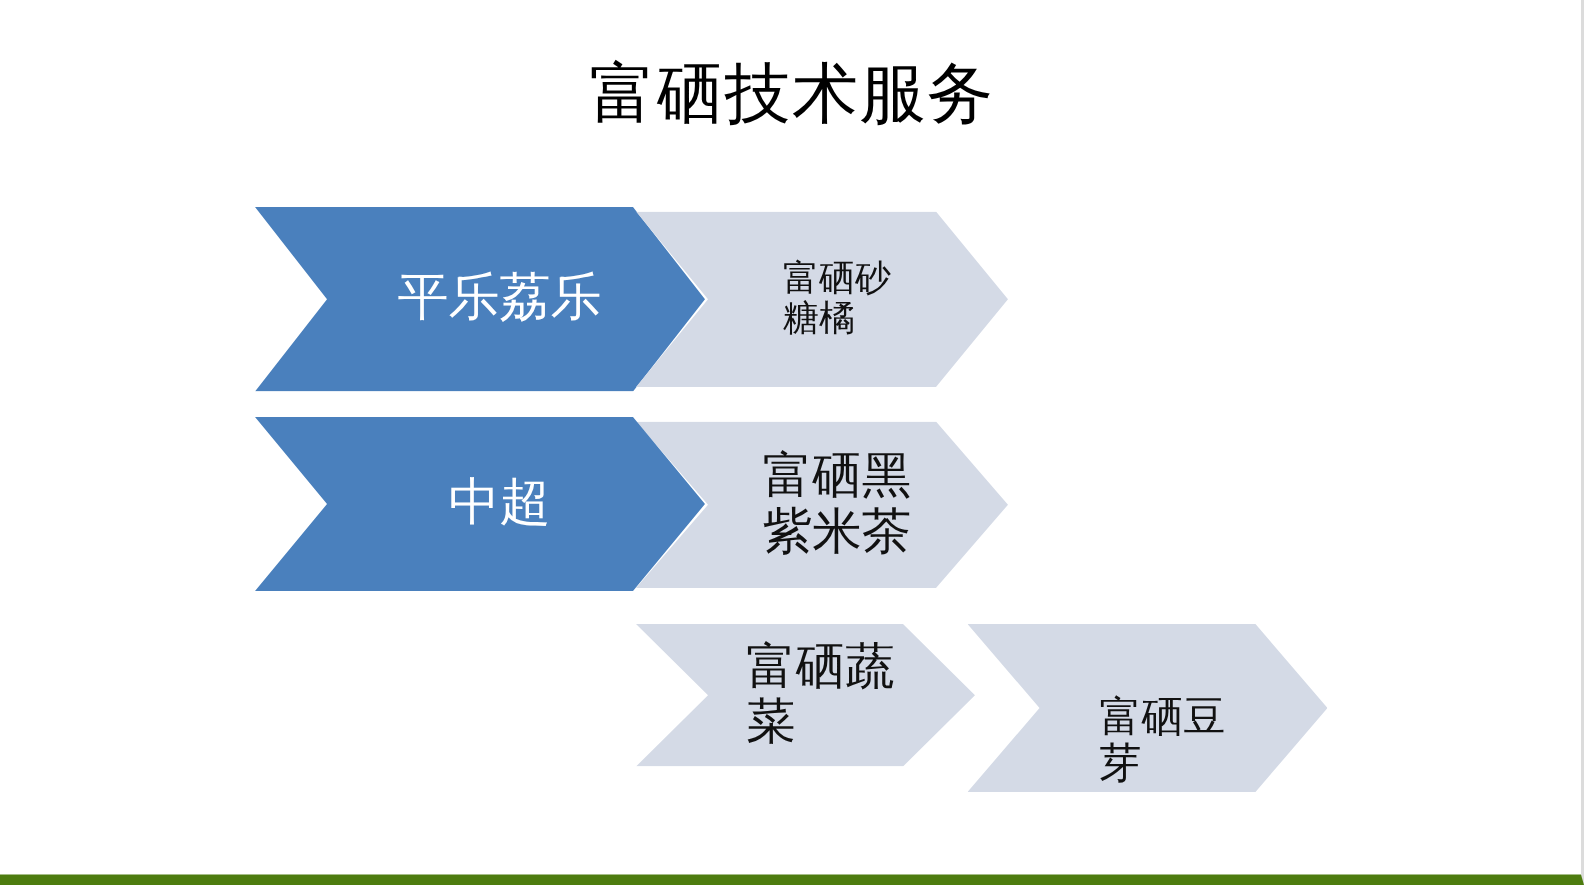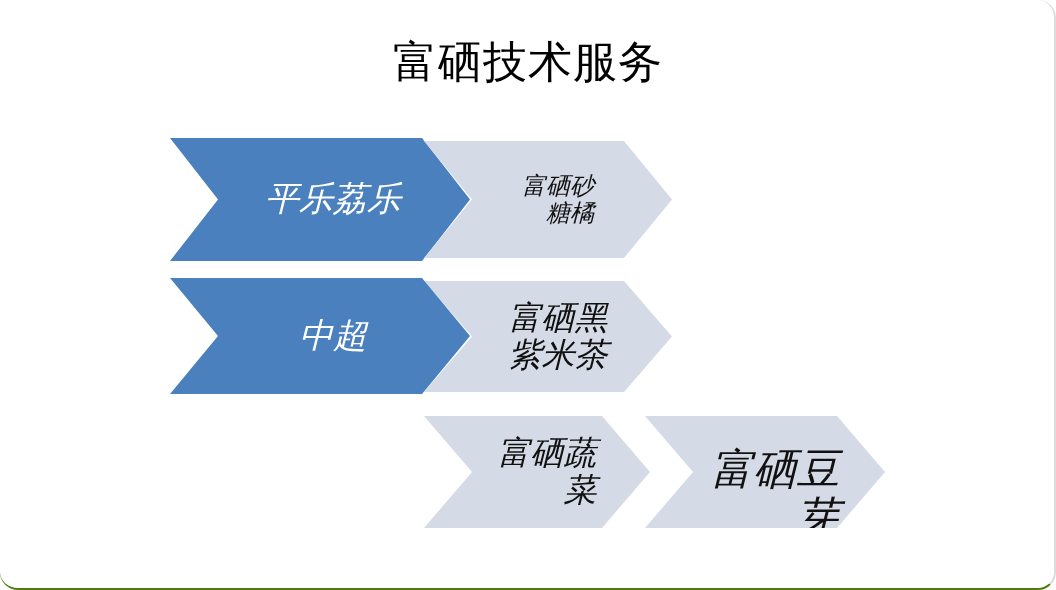--- a/index.html
+++ b/index.html
@@ -16,22 +16,21 @@
   }
   .slide {
     position: absolute;
     left: 0;
     top: 0;
     width: 1056px;
     height: 590px;
     background: #ffffff;
     box-sizing: border-box;
     border-right: 2px solid #dcdcdc;
-    border-bottom: 2px solid #4d7c0f;
-    border-radius: 18px;
+    border-bottom: 7px solid #4d7c0f;
   }
 
   .slide-title {
     position: absolute;
     left: 0;
     top: 36px;
     width: 1056px;
     text-align: center;
     font-size: 44px;
     line-height: 54px;
@@ -45,25 +44,24 @@
   .chevron {
     position: absolute;
     display: flex;
     align-items: center;
     justify-content: center;
     box-sizing: border-box;
     -webkit-clip-path: polygon(0 0, calc(100% - 48px) 0, 100% 50%, calc(100% - 48px) 100%, 0 100%, 48px 50%);
     clip-path: polygon(0 0, calc(100% - 48px) 0, 100% 50%, calc(100% - 48px) 100%, 0 100%, 48px 50%);
   }
   .chevron .label {
-    text-align: right;
+    text-align: left;
     line-height: 1.12;
     white-space: pre-line;
     font-family: "Liberation Serif", "DejaVu Serif", serif;
-    font-style: italic;
   }
 
   .chev-blue {
     background: #4a80bd;
   }
   .chev-blue .label {
     color: #ffffff;
   }
   .chev-gray {
     background: #d4dae6;
@@ -80,24 +78,24 @@
 
   
   #r2-blue { left: 170px;  top: 278px; width: 300px; height: 116px; }
   #r2-blue .label  { font-size: 34px; padding-left: 26px; }
   #r2-gray { left: 424px;  top: 281px; width: 248px; height: 111px; }
   #r2-gray .label  { font-size: 33px; padding-left: 20px; }
 
   
   #r3-blue  { left: 170px; top: 413px; width: 296px; height: 118px; }
   #r3-blue .label  { font-size: 33px; padding-left: 26px; }
-  #r3-gray1 { left: 424px; top: 416px; width: 226px; height: 112px; }
+  #r3-gray1 { left: 424px; top: 416px; width: 226px; height: 95px; }
   #r3-gray1 .label { font-size: 33px; padding-left: 20px; }
   #r3-gray2 { left: 645px; top: 416px; width: 240px; height: 112px; }
-  #r3-gray2 .label { font-size: 43px; padding-left: 20px; margin-top: 44px; }
+  #r3-gray2 .label { font-size: 28px; padding-left: 20px; margin-top: 44px; }
 </style>
 </head>
 <body>
 
 <div class="slide">
 
   <div class="slide-title">富硒技术服务</div>
 
   <div class="chevron chev-blue" id="r1-blue">
     <span class="label">平乐荔乐</span>

